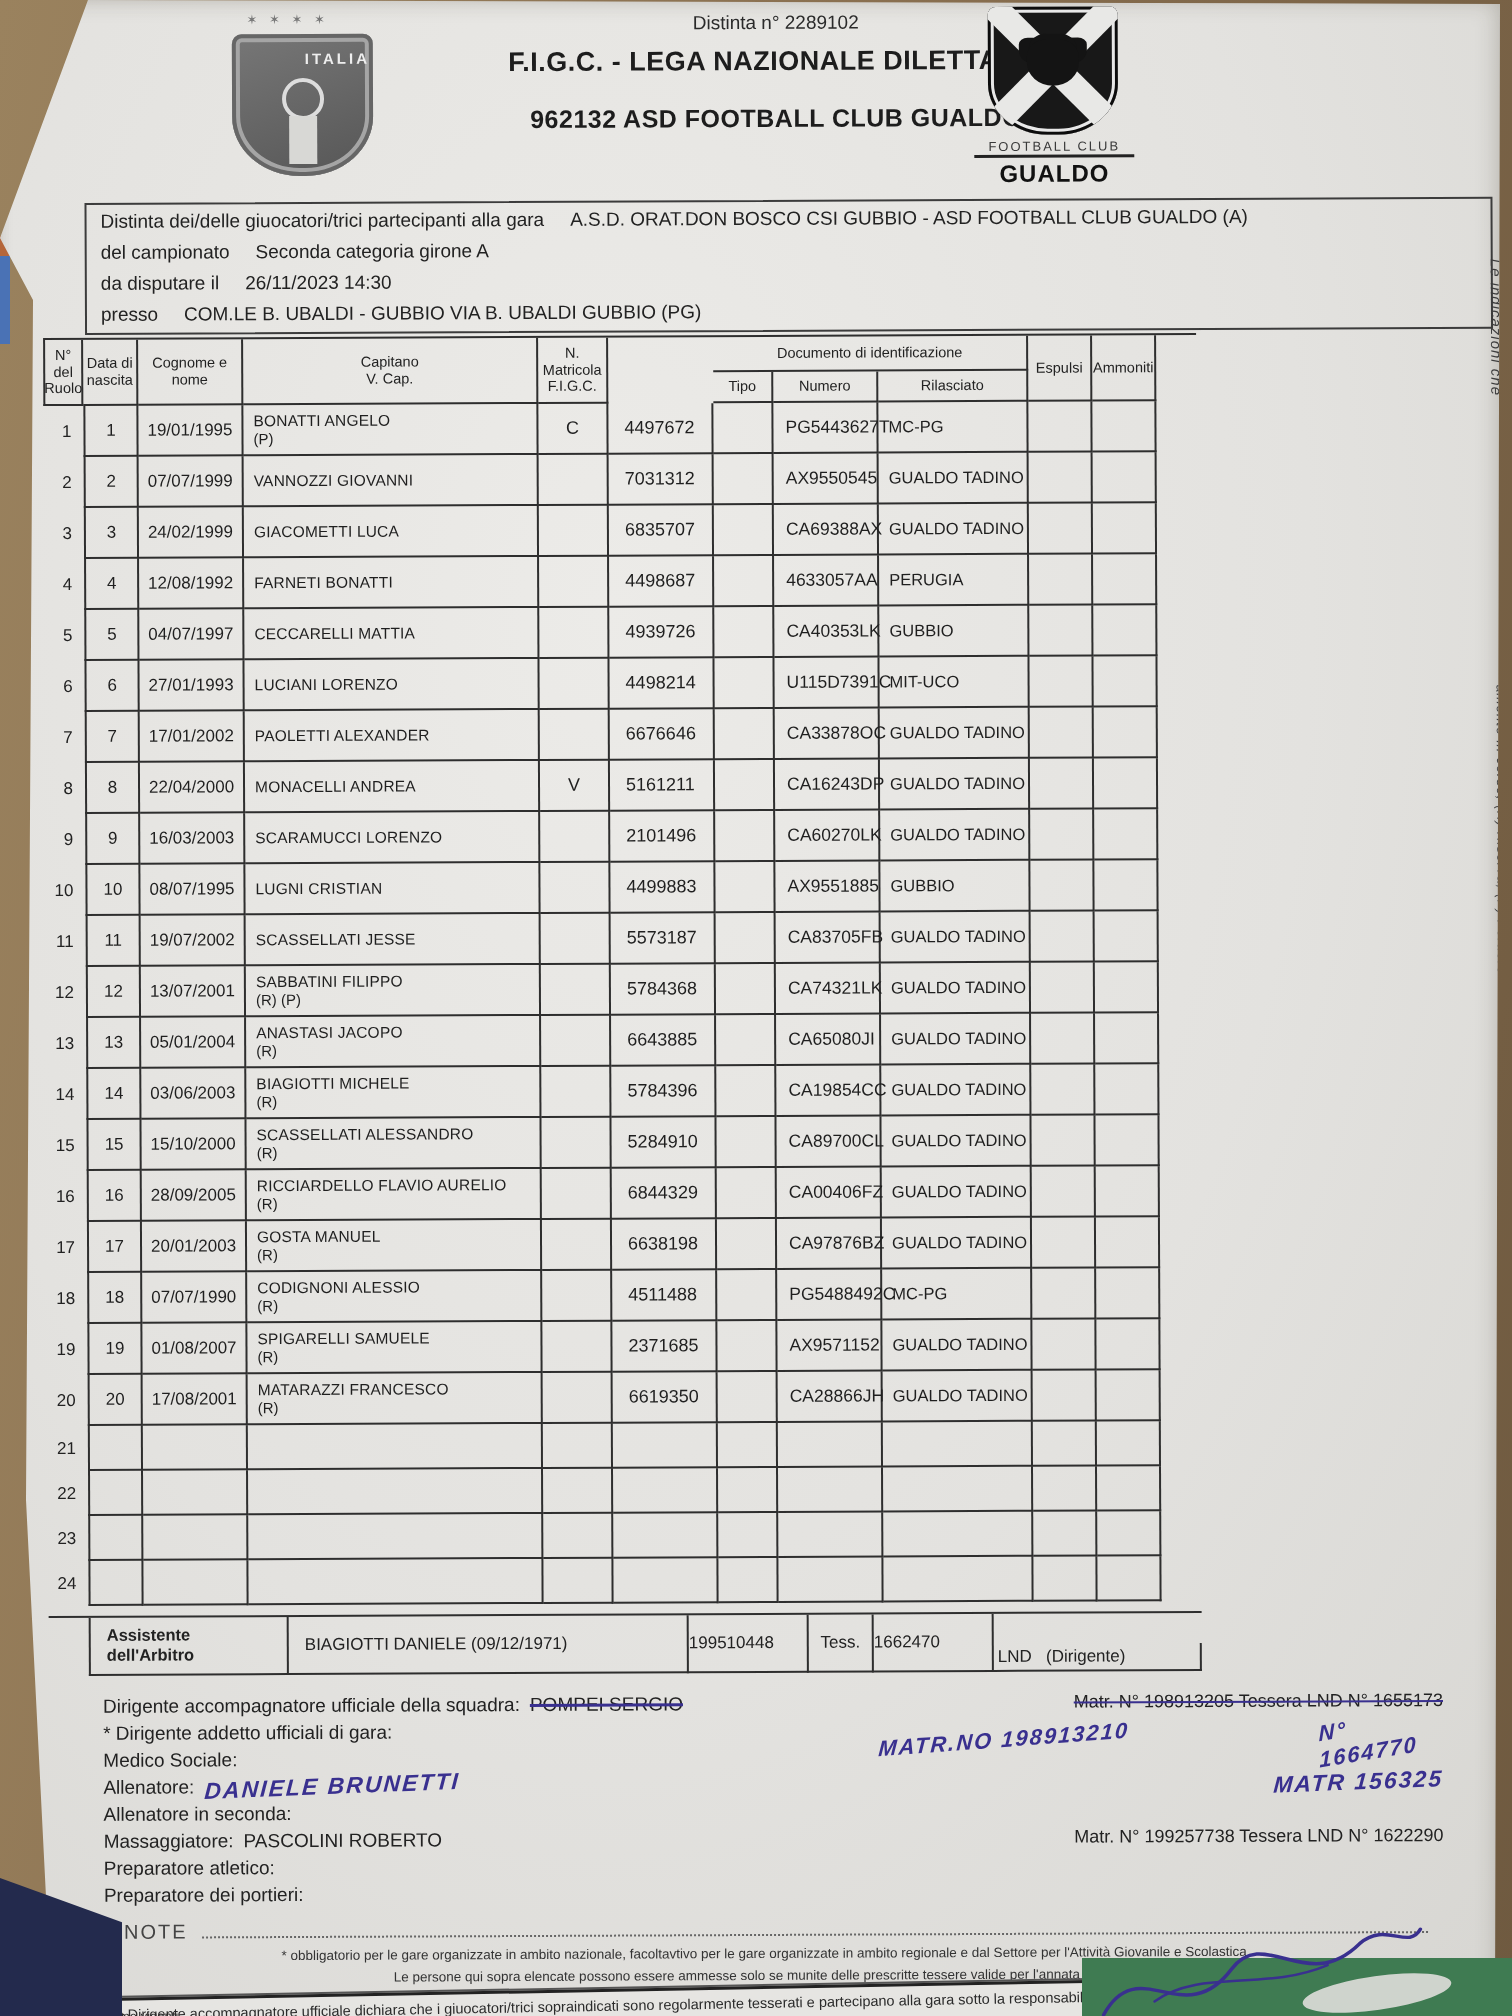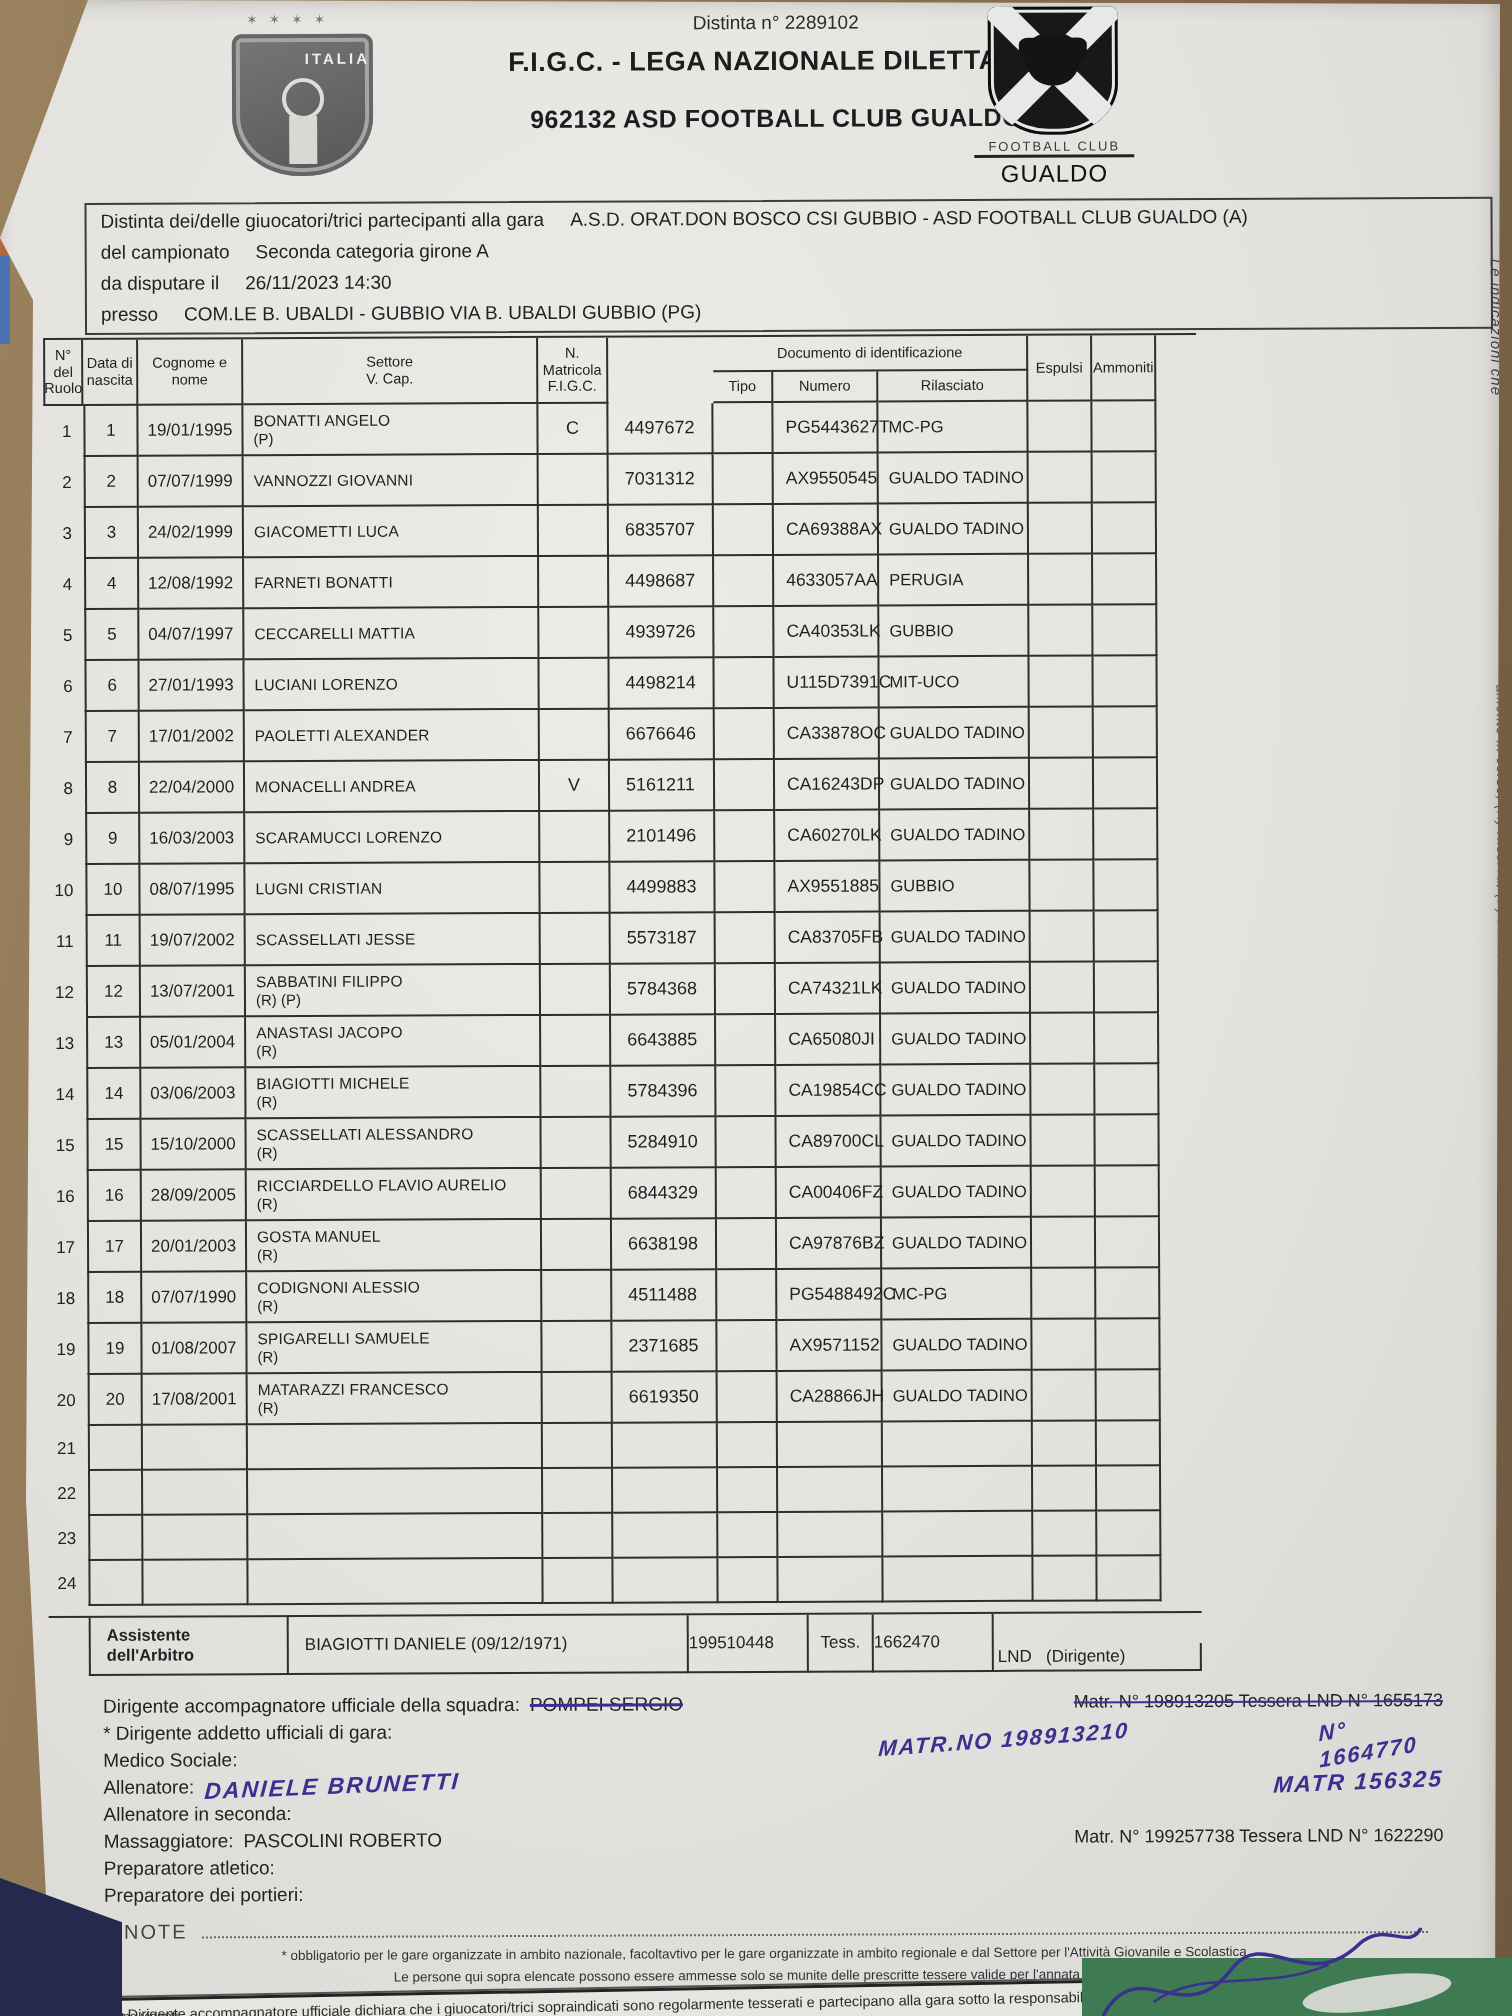--- a/index.html
+++ b/index.html
@@ -40,21 +40,21 @@
   .italia-text{position:absolute;top:16px;width:100%;text-align:center;color:#eee;font-size:15px;font-weight:bold;letter-spacing:3px;}
   .italia-ring{position:absolute;left:50%;top:44px;transform:translateX(-50%);width:34px;height:34px;border:4px solid #ddd;border-radius:50%;}
   .italia-tab{position:absolute;left:50%;transform:translateX(-50%);bottom:12px;width:28px;height:48px;background:#d8d8d5;}
 
   .gualdo{position:absolute;left:992px;top:8px;width:130px;height:128px;background:#181818;border-radius:8px 8px 46% 46%/8px 8px 40% 40%;overflow:hidden;box-shadow:inset 0 0 0 3px #0c0c0c, inset 0 0 0 6px #e8e8e8;}
   .gualdo .stripe{position:absolute;width:180%;height:26px;background:#e8e8e6;left:-40%;}
   .gualdo .s1{transform:rotate(45deg);top:46px;}
   .gualdo .s2{transform:rotate(-45deg);top:46px;}
   .gualdo .bull{position:absolute;left:50%;top:44%;transform:translate(-50%,-50%);width:52px;height:46px;background:#141414;border-radius:40% 40% 55% 55%;box-shadow:0 -8px 0 -2px #141414, -18px -12px 0 -10px #141414, 18px -12px 0 -10px #141414;}
   .gualdo-cap1{position:absolute;left:978px;top:140px;width:160px;text-align:center;font-size:13px;letter-spacing:2px;color:#3a3a3a;}
-  .gualdo-cap2{position:absolute;left:978px;top:156px;width:160px;text-align:center;font-size:24px;font-weight:normal;letter-spacing:1px;color:#111;border-top:3px solid #222;padding-top:2px;}
+  .gualdo-cap2{position:absolute;left:978px;top:156px;width:160px;text-align:center;font-size:24px;font-weight:bold;letter-spacing:1px;color:#111;border-top:3px solid #222;padding-top:2px;}
 
   
   .match-box{position:absolute;left:88px;top:200px;width:1408px;height:132px;border:2px solid #3c3c3c;box-sizing:border-box;padding:6px 14px;}
   .m-line{display:flex;align-items:baseline;height:31px;font-size:19px;color:#222;}
   .m-label{white-space:pre;}
   .m-value{margin-left:26px;white-space:pre;}
 
   
   :root{--cols:40px 55px 105px 295px 70px 105px 60px 105px 150px 64px 64px;}
   .table{position:absolute;left:46px;top:335px;}
@@ -170,21 +170,21 @@
     <div class="table">
       <div class="thead">
         <div class="hcell outerh"></div>
         <div class="hcell hfull bl">
           <span>N° del</span>
           <span>Ruolo</span>
         </div>
         <div class="hcell hfull">Data di nascita</div>
         <div class="hcell hfull">Cognome e nome</div>
         <div class="hcell hfull">
-          <span>Settore</span>
+          <span>Capitano</span>
           <span>V. Cap.</span>
         </div>
         <div class="hcell hfull">
           <span>N. Matricola</span>
           <span>F.I.G.C.</span>
         </div>
         <div class="hcell doc-top">Documento di identificazione</div>
         <div class="hcell h-tipo">Tipo</div>
         <div class="hcell h-numero">Numero</div>
         <div class="hcell h-ril">Rilasciato</div>

